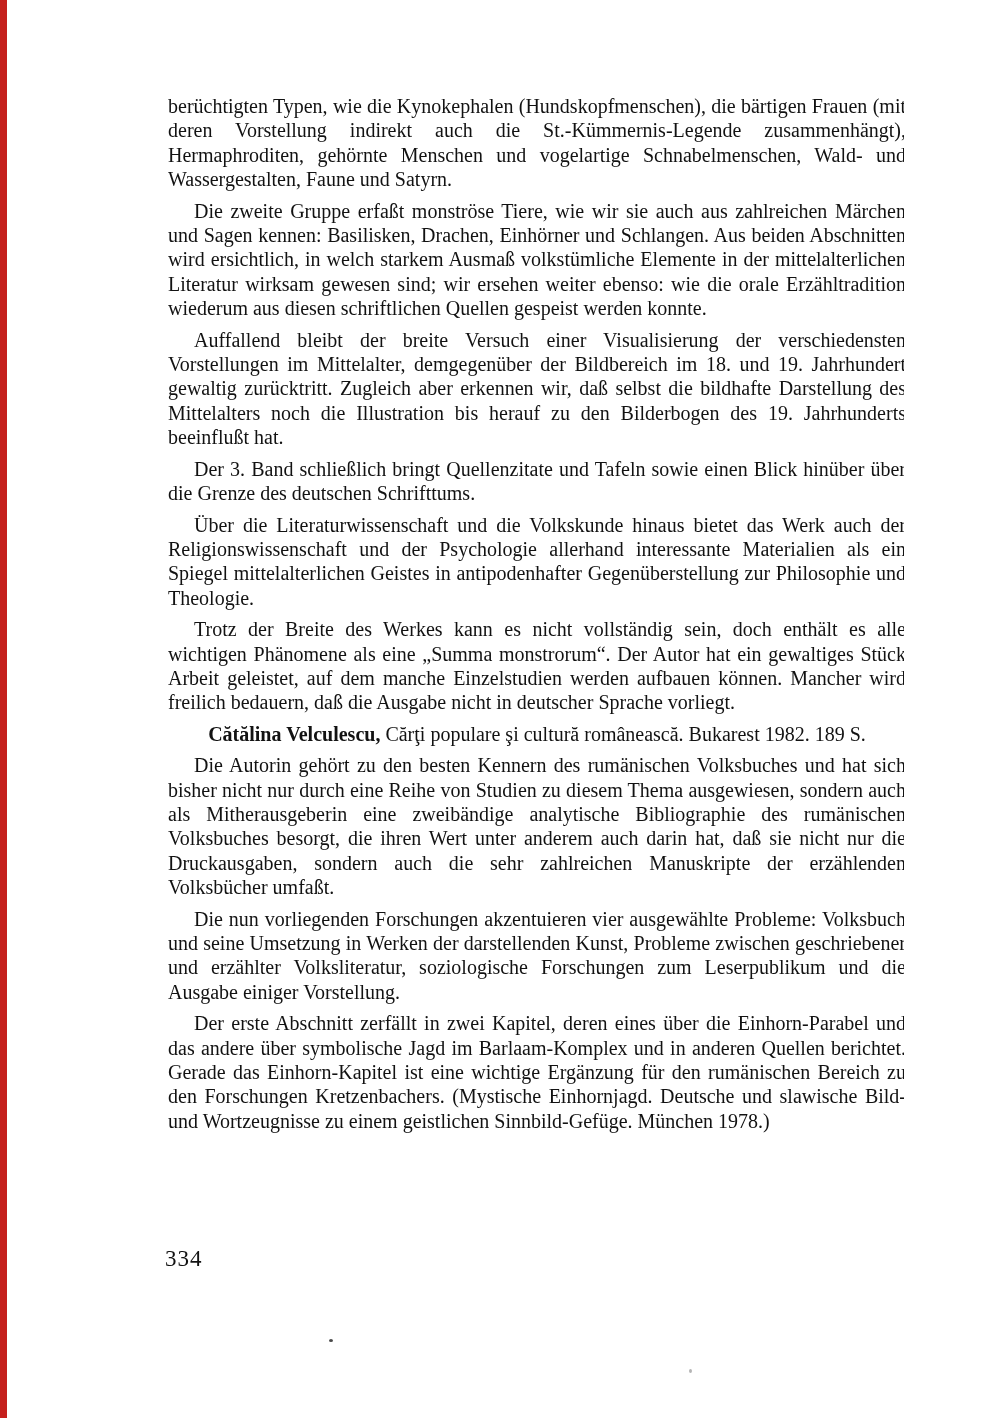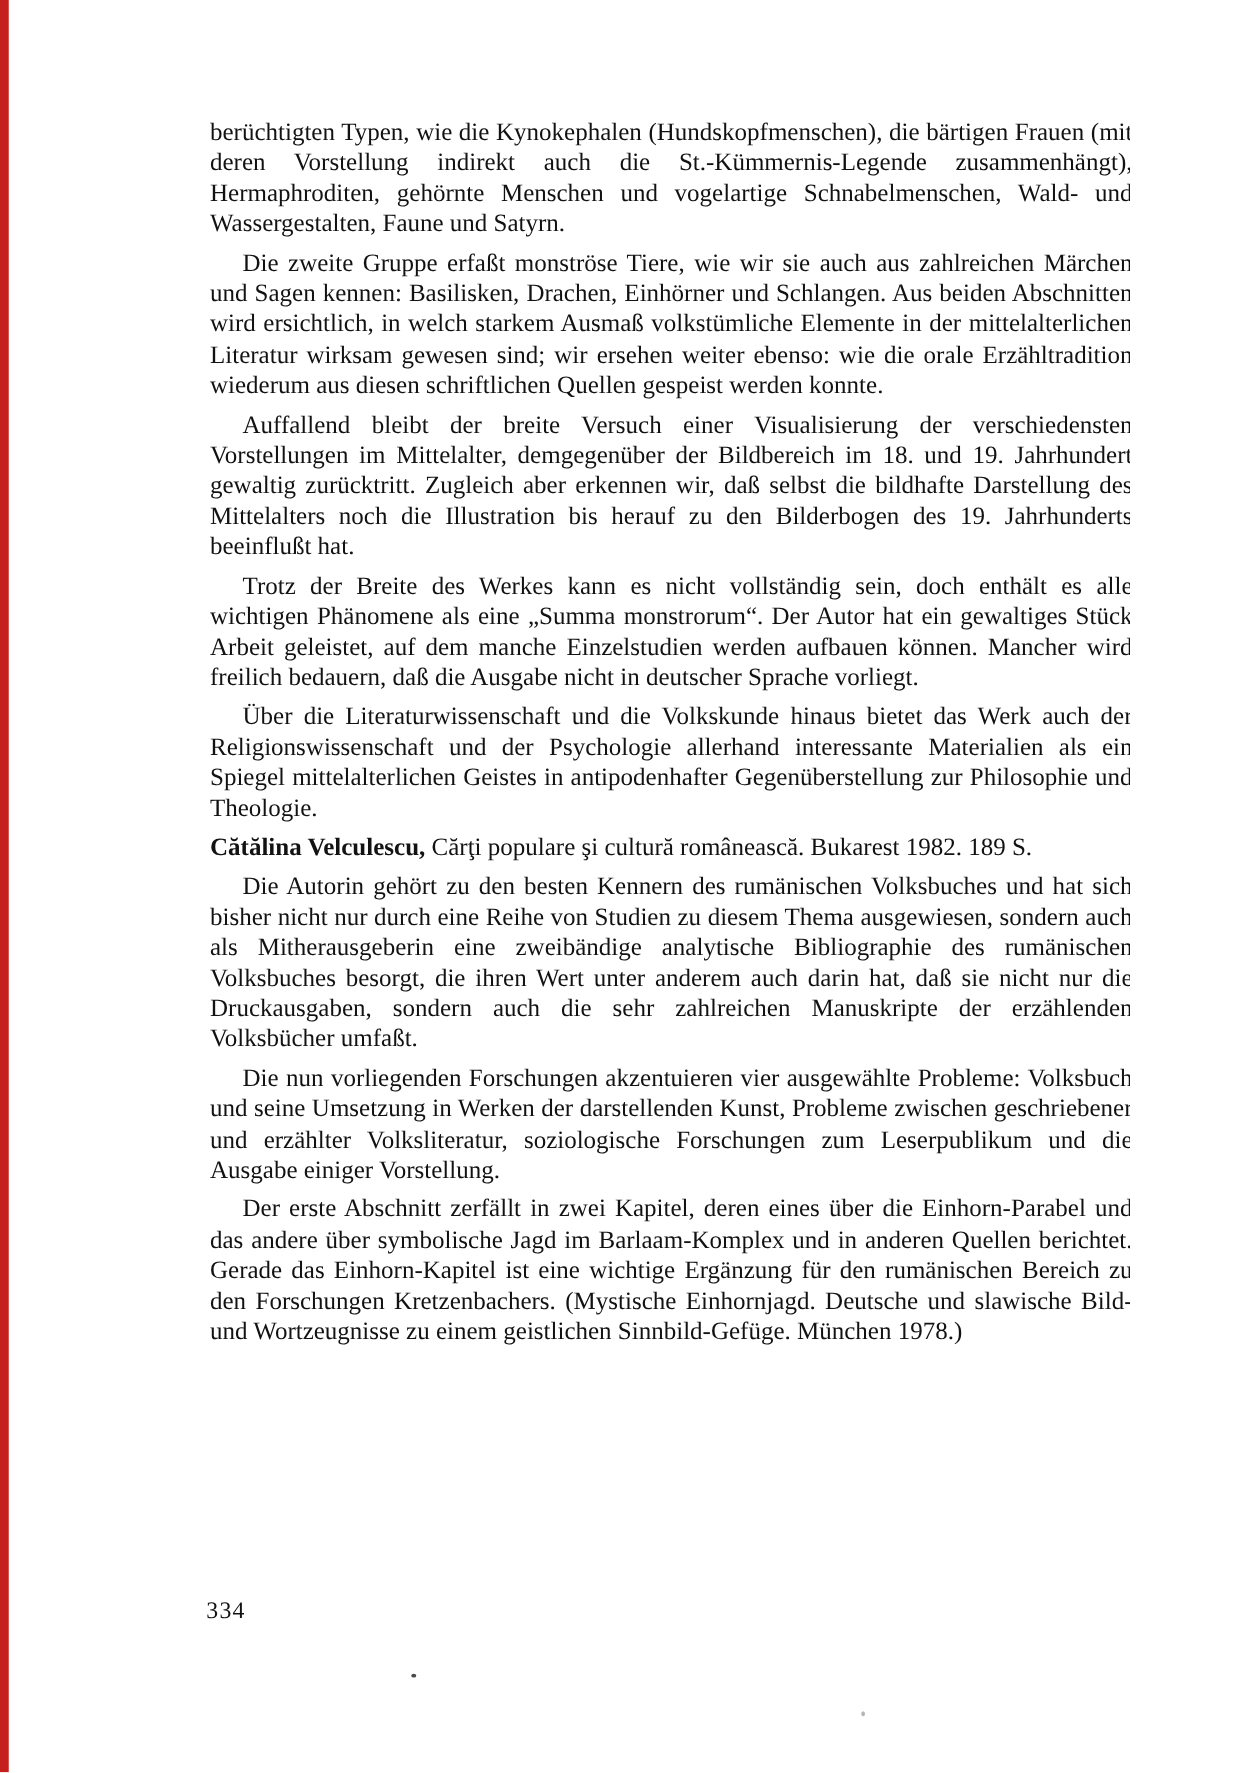--- a/index.html
+++ b/index.html
@@ -43,30 +43,30 @@
   .signature {
     text-align: right;
     letter-spacing: 0.6px;
     margin: 0 0 0 0;
     padding-top: 1px;
   }
   .review-heading {
     margin-top: 37px;
     margin-bottom: 6px;
     text-indent: 0;
-    text-align: left;
+    text-align: center;
   }
   .review-heading .author {
     font-weight: bold;
   }
   .page-number {
     position: absolute;
     left: 165px;
-    top: 1278px;
-    font-size: 19px;
+    top: 1246px;
+    font-size: 23px;
     letter-spacing: 1px;
   }
   .speck {
     position: absolute;
     border-radius: 50%;
   }
   .speck-1 {
     left: 329px;
     top: 1339px;
     width: 4px;
@@ -89,24 +89,25 @@
   <div class="edge-stripe" style="background: rgb(197, 32, 29);"></div>
 
   <div class="textblock">
 
     <p class="noindent">berüchtigten Typen, wie die Kynokephalen (Hundskopfmenschen), die bärtigen Frauen (mit deren Vorstellung indirekt auch die St.-Kümmernis-Legende zusammenhängt), Hermaphroditen, gehörnte Menschen und vogelartige Schnabelmenschen, Wald- und Wassergestalten, Faune und Satyrn.</p>
 
     <p>Die zweite Gruppe erfaßt monströse Tiere, wie wir sie auch aus zahlreichen Märchen und Sagen kennen: Basilisken, Drachen, Einhörner und Schlangen. Aus beiden Abschnitten wird ersichtlich, in welch starkem Ausmaß volkstümliche Elemente in der mittelalterlichen Literatur wirksam gewesen sind; wir ersehen weiter ebenso: wie die orale Erzähltradition wiederum aus diesen schriftlichen Quellen gespeist werden konnte.</p>
 
     <p>Auffallend bleibt der breite Versuch einer Visualisierung der verschiedensten Vorstellungen im Mittelalter, demgegenüber der Bildbereich im 18. und 19. Jahrhundert gewaltig zurücktritt. Zugleich aber erkennen wir, daß selbst die bildhafte Darstellung des Mittelalters noch die Illustration bis herauf zu den Bilderbogen des 19. Jahrhunderts beeinflußt hat.</p>
 
+    <p>Der 3. Band schließlich bringt Quellenzitate und Tafeln sowie einen Blick hinüber über die Grenze des deutschen Schrifttums.</p>
+
+    <p>Über die Literaturwissenschaft und die Volkskunde hinaus bietet das Werk auch der Religionswissenschaft und der Psychologie allerhand interessante Materialien als ein Spiegel mittelalterlichen Geistes in antipodenhafter Gegenüberstellung zur Philosophie und Theologie.</p>
 
     <p>Trotz der Breite des Werkes kann es nicht vollständig sein, doch enthält es alle wichtigen Phänomene als eine „Summa monstrorum“. Der Autor hat ein gewaltiges Stück Arbeit geleistet, auf dem manche Einzelstudien werden aufbauen können. Mancher wird freilich bedauern, daß die Ausgabe nicht in deutscher Sprache vorliegt.</p>
-
-    <p>Über die Literaturwissenschaft und die Volkskunde hinaus bietet das Werk auch der Religionswissenschaft und der Psychologie allerhand interessante Materialien als ein Spiegel mittelalterlichen Geistes in antipodenhafter Gegenüberstellung zur Philosophie und Theologie.</p>
 
 
     <p class="review-heading noindent"><span class="author">Cătălina Velculescu,</span><span> Cărţi populare şi cultură românească. Bukarest 1982. 189 S.</span></p>
 
     <p>Die Autorin gehört zu den besten Kennern des rumänischen Volksbuches und hat sich bisher nicht nur durch eine Reihe von Studien zu diesem Thema ausgewiesen, sondern auch als Mitherausgeberin eine zweibändige analytische Bibliographie des rumänischen Volksbuches besorgt, die ihren Wert unter anderem auch darin hat, daß sie nicht nur die Druckausgaben, sondern auch die sehr zahlreichen Manuskripte der erzählenden Volksbücher umfaßt.</p>
 
     <p>Die nun vorliegenden Forschungen akzentuieren vier ausgewählte Probleme: Volksbuch und seine Umsetzung in Werken der darstellenden Kunst, Probleme zwischen geschriebener und erzählter Volksliteratur, soziologische Forschungen zum Leserpublikum und die Ausgabe einiger Vorstellung.</p>
 
     <p>Der erste Abschnitt zerfällt in zwei Kapitel, deren eines über die Einhorn-Parabel und das andere über symbolische Jagd im Barlaam-Komplex und in anderen Quellen berichtet. Gerade das Einhorn-Kapitel ist eine wichtige Ergänzung für den rumänischen Bereich zu den Forschungen Kretzenbachers. (Mystische Einhornjagd. Deutsche und slawische Bild- und Wortzeugnisse zu einem geistlichen Sinnbild-Gefüge. München 1978.)</p>
 

